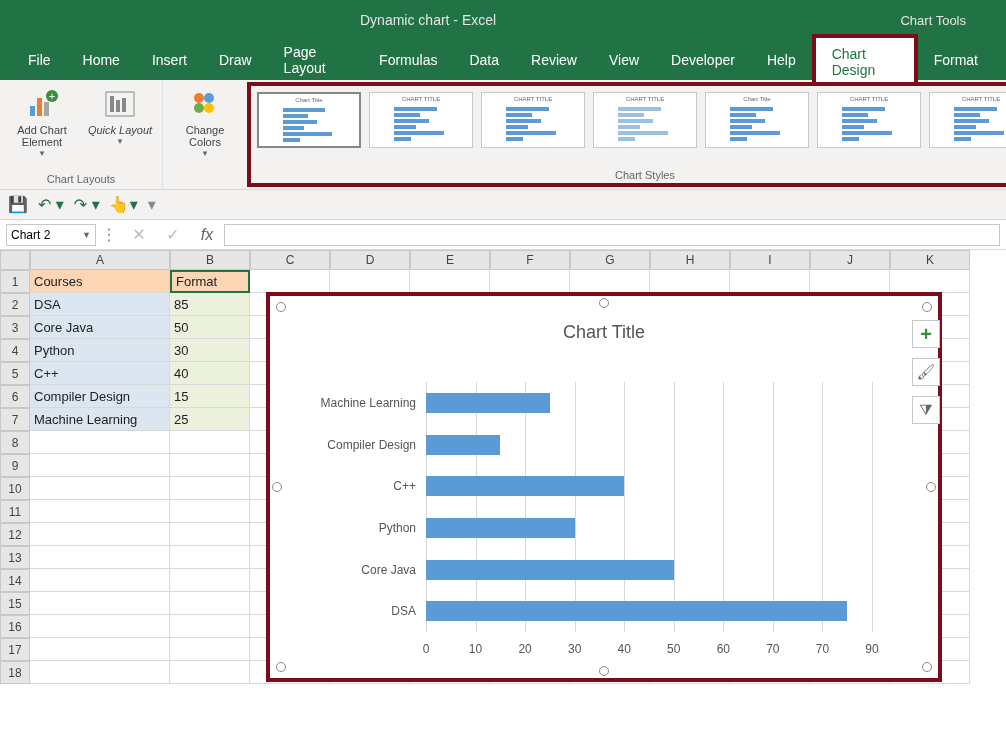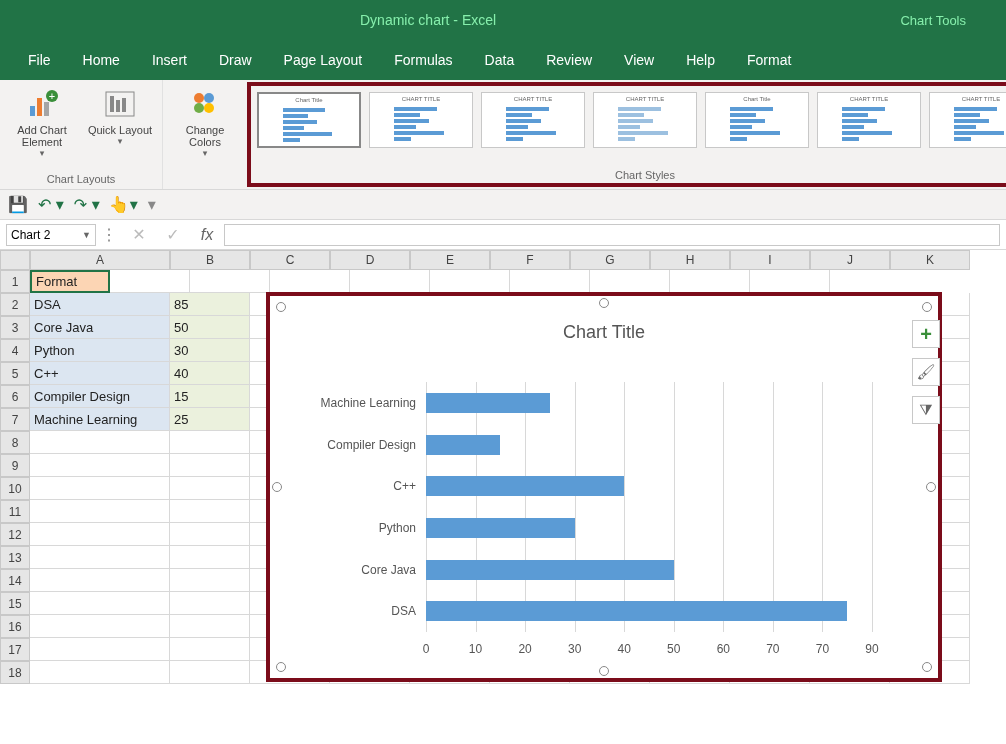--- a/index.html
+++ b/index.html
@@ -1,18 +1,18 @@
 <!DOCTYPE html>
 <html><head>
 <meta charset="utf-8">
 <style>
 * { box-sizing: border-box; margin: 0; padding: 0; font-family: "Segoe UI", Arial, sans-serif; }
 html, body { width: 1006px; height: 744px; background: #fff; overflow: hidden; }
 
-.titlebar { height: 40px; background: #217346; color: #86efac; display: flex; align-items: center; }
+.titlebar { height: 40px; background: #217346; color: #e5e5e5; display: flex; align-items: center; }
 .titlebar .title { margin-left: 360px; font-size: 14px; }
 .titlebar .tools { margin-left: auto; margin-right: 20px; font-size: 13px; padding: 0 20px; }
 
 .ribbon-tabs { height: 40px; background: #217346; color: #fff; display: flex; align-items: center; padding: 0 12px; }
 .ribbon-tabs .tab { padding: 8px 16px; font-size: 14px; cursor: pointer; }
 .ribbon-tabs .tab.active { background: #fff; color: #217346; border: 4px solid #7b0c1a; border-bottom: none; }
 .ribbon { height: 110px; background: #f3f2f1; border-bottom: 1px solid #d8d8d8; display: flex; }
 .ribbon-group { display: flex; flex-direction: column; align-items: center; padding: 6px 6px 2px; border-right: 1px solid #e1e1e1; }
 .ribbon-group .btns { display: flex; gap: 6px; }
 .ribbon-btn { display: flex; flex-direction: column; align-items: center; justify-content: flex-start; width: 72px; cursor: pointer; font-size: 11px; color: #444; }
@@ -72,21 +72,23 @@
 <div class="ribbon-tabs" id="ribbon-tabs">
     <div class="tab">File</div>
     <div class="tab">Home</div>
     <div class="tab">Insert</div>
     <div class="tab">Draw</div>
     <div class="tab">Page Layout</div>
     <div class="tab">Formulas</div>
     <div class="tab">Data</div>
     <div class="tab">Review</div>
     <div class="tab">View</div>
+    <div class="tab">Developer</div>
     <div class="tab">Help</div>
+    <div class="tab active">Chart Design</div>
     <div class="tab">Format</div>
   </div>
 
 <div class="ribbon">
   <div class="ribbon-group">
     <div class="btns">
       <div class="ribbon-btn">
         <div class="ico">
           <svg width="36" height="36">
               <rect x="6" y="20" width="5" height="10" fill="#5b9bd5"></rect>
@@ -101,21 +103,21 @@
       </div>
       <div class="ribbon-btn">
         <div class="ico">
           <svg width="36" height="36">
               <rect x="4" y="6" width="28" height="24" fill="none" stroke="#888"></rect>
               <rect x="8" y="10" width="4" height="16" fill="#888"></rect>
               <rect x="14" y="14" width="4" height="12" fill="#888"></rect>
               <rect x="20" y="12" width="4" height="14" fill="#888"></rect>
             </svg>
         </div>
-        <span style="text-align:center;">Quick Layout</span>
+        <span style="text-align:center;font-style:italic;">Quick Layout</span>
         <span style="font-size:9px;color:#666;">▾</span>
       </div>
     </div>
     <div class="ribbon-group-label">Chart Layouts</div>
   </div>
   <div class="ribbon-group" style="border-right:none;">
     <div class="btns">
       <div class="ribbon-btn">
         <div class="ico">
           <svg width="36" height="36">
@@ -246,20 +248,21 @@
       <div class="hdr col-n">F</div>
       <div class="hdr col-n">G</div>
       <div class="hdr col-n">H</div>
       <div class="hdr col-n">I</div>
       <div class="hdr col-n">J</div>
       <div class="hdr col-n">K</div>
     </div>
   <div class="sheet" id="sheet">
       <div class="row">
         <div class="row-hdr">1</div>
+        <div class="cell col-A header-cell" style="width: 140px;">Courses</div>
         <div class="cell col-B header-cell sel-border" style="width: 80px;">Format</div>
         <div class="cell col-n" style="width: 80px;"></div>
         <div class="cell col-n" style="width: 80px;"></div>
         <div class="cell col-n" style="width: 80px;"></div>
         <div class="cell col-n" style="width: 80px;"></div>
         <div class="cell col-n" style="width: 80px;"></div>
         <div class="cell col-n" style="width: 80px;"></div>
         <div class="cell col-n" style="width: 80px;"></div>
         <div class="cell col-n" style="width: 80px;"></div>
         <div class="cell col-n" style="width: 80px;"></div>

